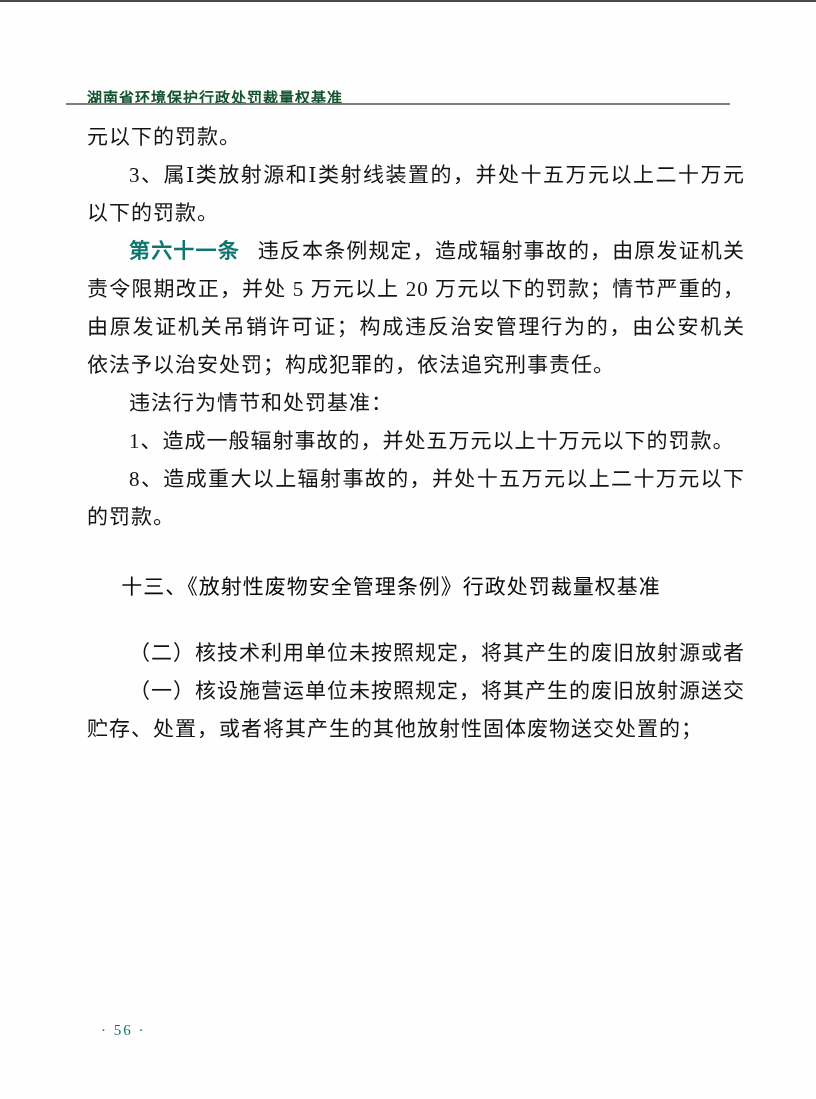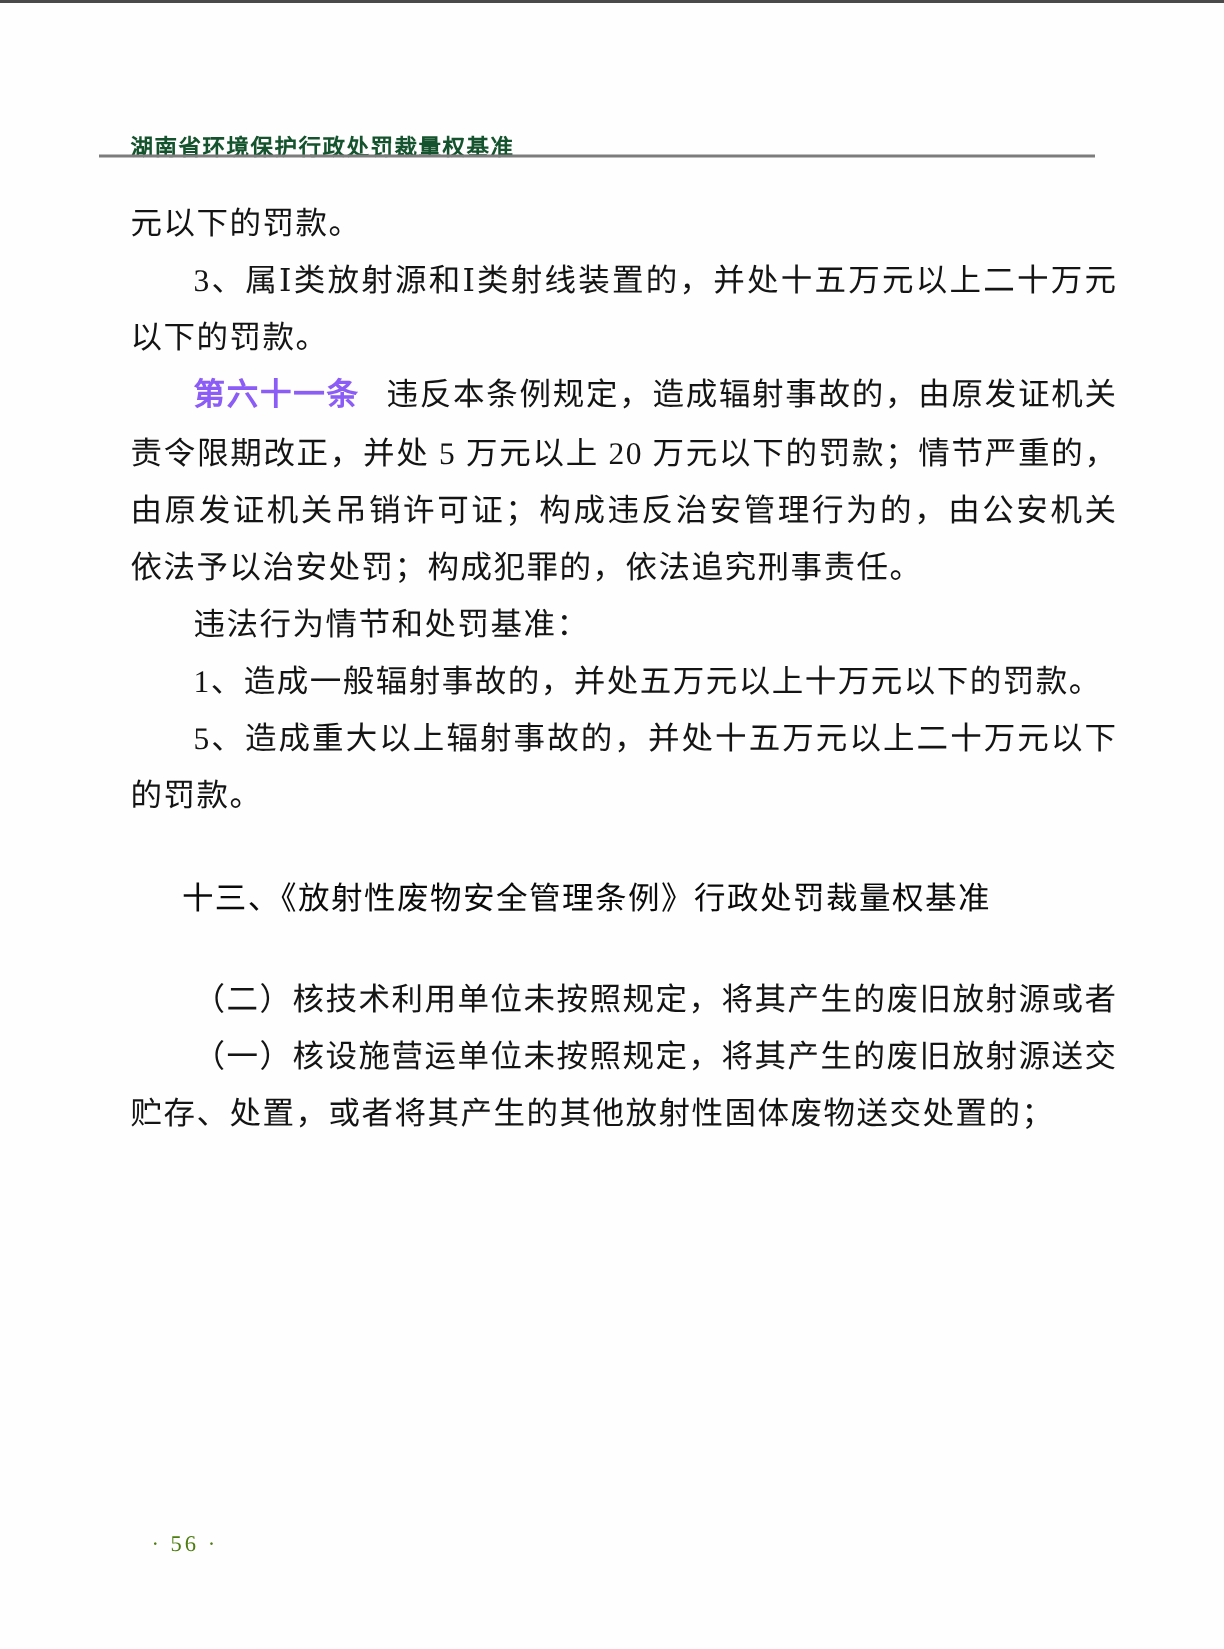--- a/index.html
+++ b/index.html
@@ -37,57 +37,57 @@
   .header-rule {
     position: absolute;
     top: 103px;
     left: 66px;
     width: 664px;
     height: 2px;
     background: #7c7c7c;
   }
   .content {
     position: absolute;
-    top: 130px;
+    top: 118px;
     left: 87px;
     width: 658px;
   }
   .para {
     margin: 0;
     font-size: 21px;
     line-height: 38px;
     letter-spacing: 1px;
     text-align: justify;
     text-justify: inter-character;
     color: #141414;
   }
   .para.indent { text-indent: 2em; }
   .article-label {
     font-family: "Liberation Sans", "DejaVu Sans", sans-serif;
     font-weight: bold;
-    color: #8b5cf6;
+    color: #0f766e;
     margin-right: 0.85em;
   }
   .section-heading {
     margin: 32px 50px 28px 0;
     font-family: "Liberation Sans", "DejaVu Sans", sans-serif;
     font-weight: normal;
     font-size: 21px;
     line-height: 38px;
     letter-spacing: 1px;
     text-align: center;
     color: #0a0a0a;
   }
   .page-number {
     position: absolute;
     top: 1022px;
     left: 101px;
     font-size: 15px;
     letter-spacing: 2px;
-    color: #4d7c0f;
+    color: #0f766e;
   }
 </style>
 </head>
 <body>
 
 <div class="page">
 
   <div class="scan-edge-top"></div>
 
   <div class="running-header">湖南省环境保护行政处罚裁量权基准</div>
@@ -100,21 +100,21 @@
 
     <p class="para indent">3、属Ⅰ类放射源和Ⅰ类射线装置的，并处十五万元以上二十万元以下的罚款。</p>
 
     <p class="para indent"><span class="article-label">第六十一条</span><span>违反本条例规定，造成辐射事故的，由原发证机关责令限期改正，并处 5 万元以上 20 万元以下的罚款；情节严重的，由原发证机关吊销许可证；构成违反治安管理行为的，由公安机关依法予以治安处罚；构成犯罪的，依法追究刑事责任。</span></p>
 
     <p class="para indent">违法行为情节和处罚基准：</p>
 
     <p class="para indent">1、造成一般辐射事故的，并处五万元以上十万元以下的罚款。</p>
 
 
-    <p class="para indent">5、造成重大以上辐射事故的，并处十五万元以上二十万元以下的罚款。</p>
+    <p class="para indent">8、造成重大以上辐射事故的，并处十五万元以上二十万元以下的罚款。</p>
 
     <h2 class="section-heading">十三、《放射性废物安全管理条例》行政处罚裁量权基准</h2>
 
 
     <p class="para indent">（二）核技术利用单位未按照规定，将其产生的废旧放射源或者</p>
 
     <p class="para indent">（一）核设施营运单位未按照规定，将其产生的废旧放射源送交贮存、处置，或者将其产生的其他放射性固体废物送交处置的；</p>
 
   </div>
 

